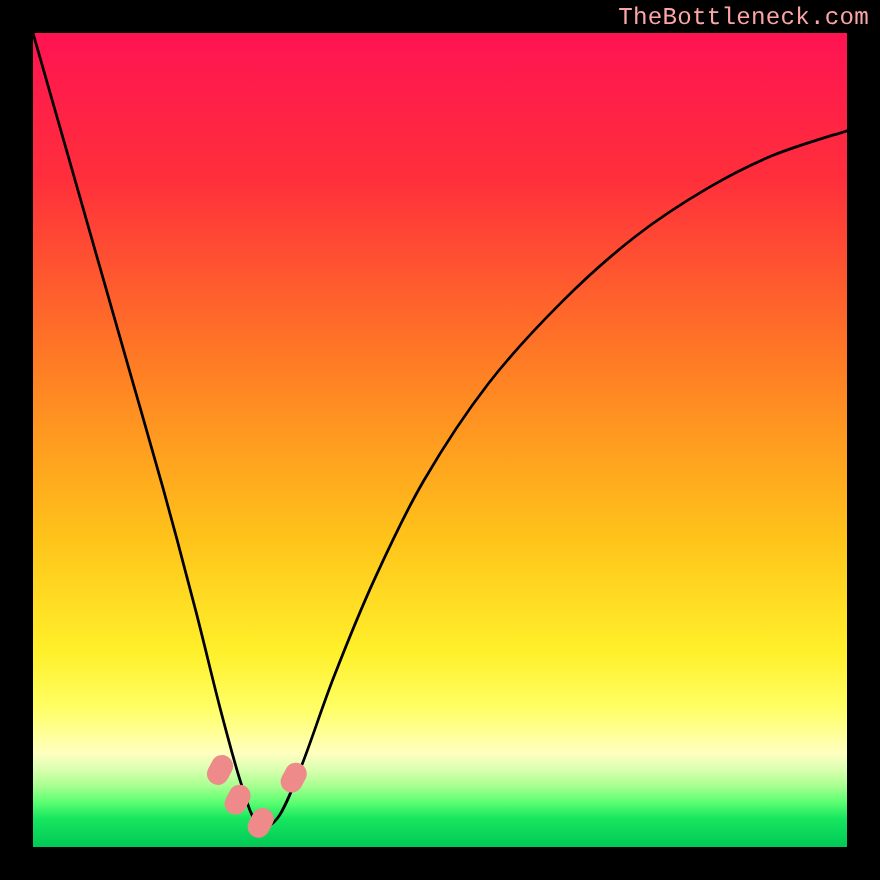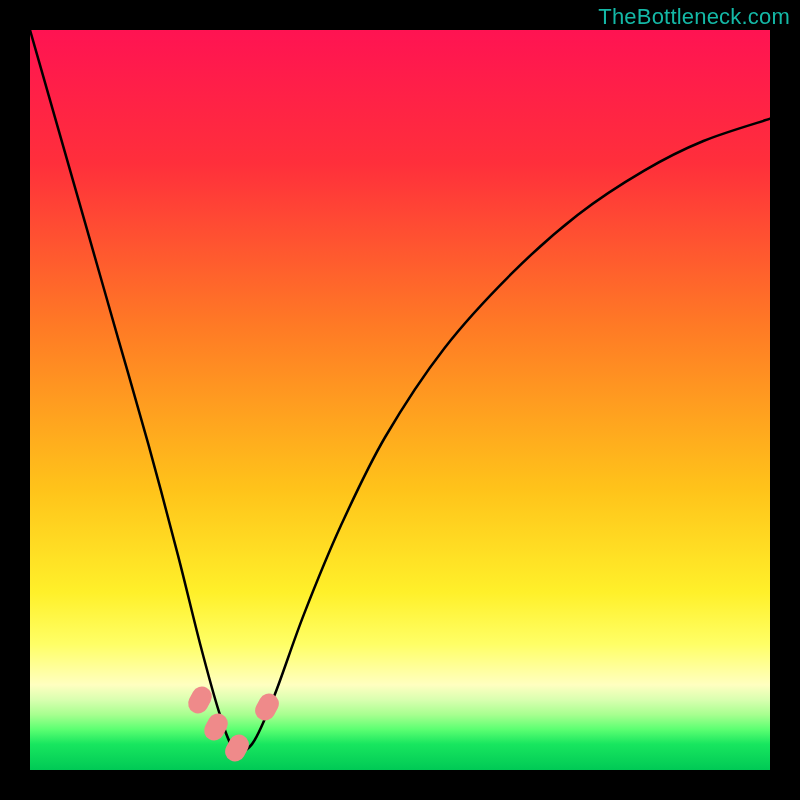--- a/index.html
+++ b/index.html
@@ -28,24 +28,25 @@
     overflow: hidden;
   }
   .gradient {
     position: absolute;
     inset: 0;
   }
   .watermark {
     position: absolute;
     top: 4px;
     right: 10px;
-    color: #14b8a6;
+    color: #fca5a5;
     font-size: 22px;
     font-weight: 500;
     letter-spacing: 0.2px;
+    font-family: Liberation Mono, monospace;
   }
   .curve {
     position: absolute;
     inset: 0;
   }
   .blob {
     position: absolute;
     background: #ef8a8a;
     border-radius: 10px;
   }

